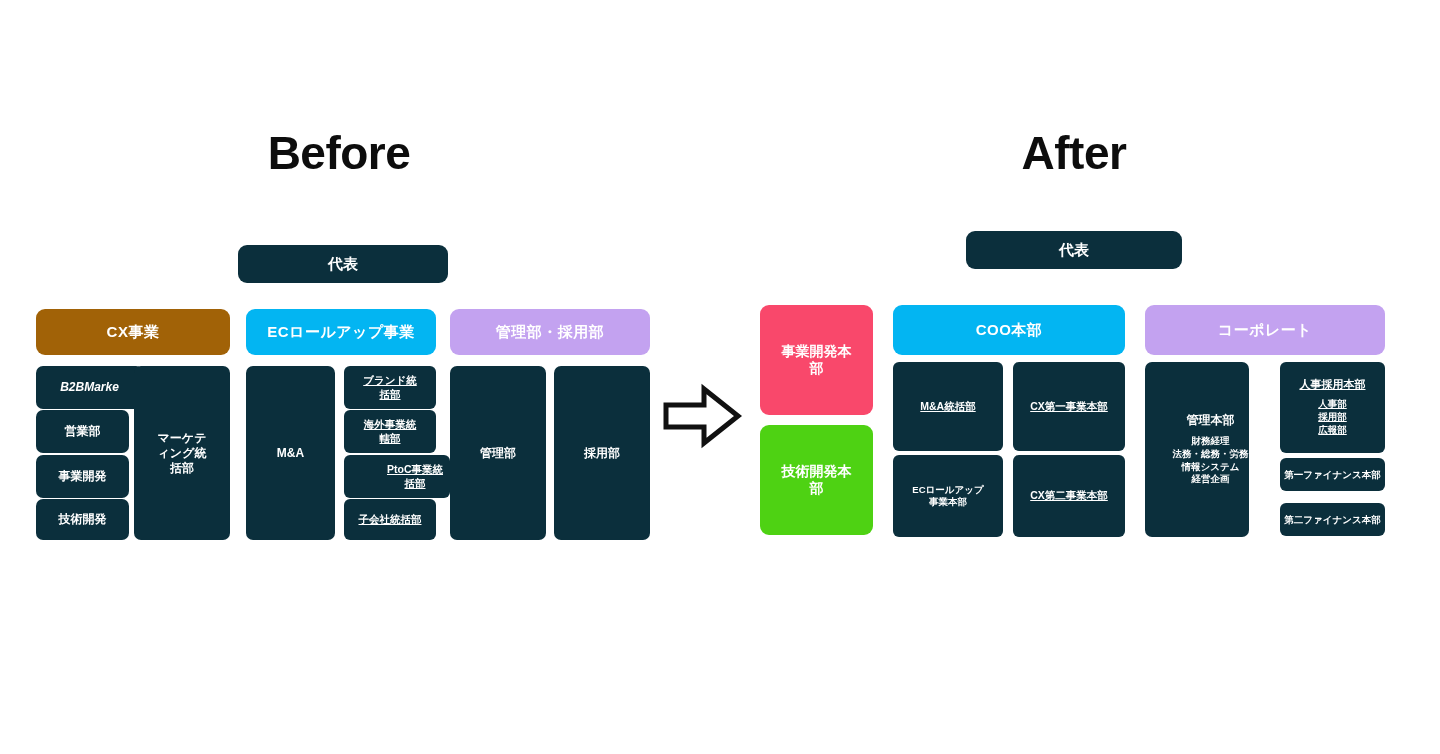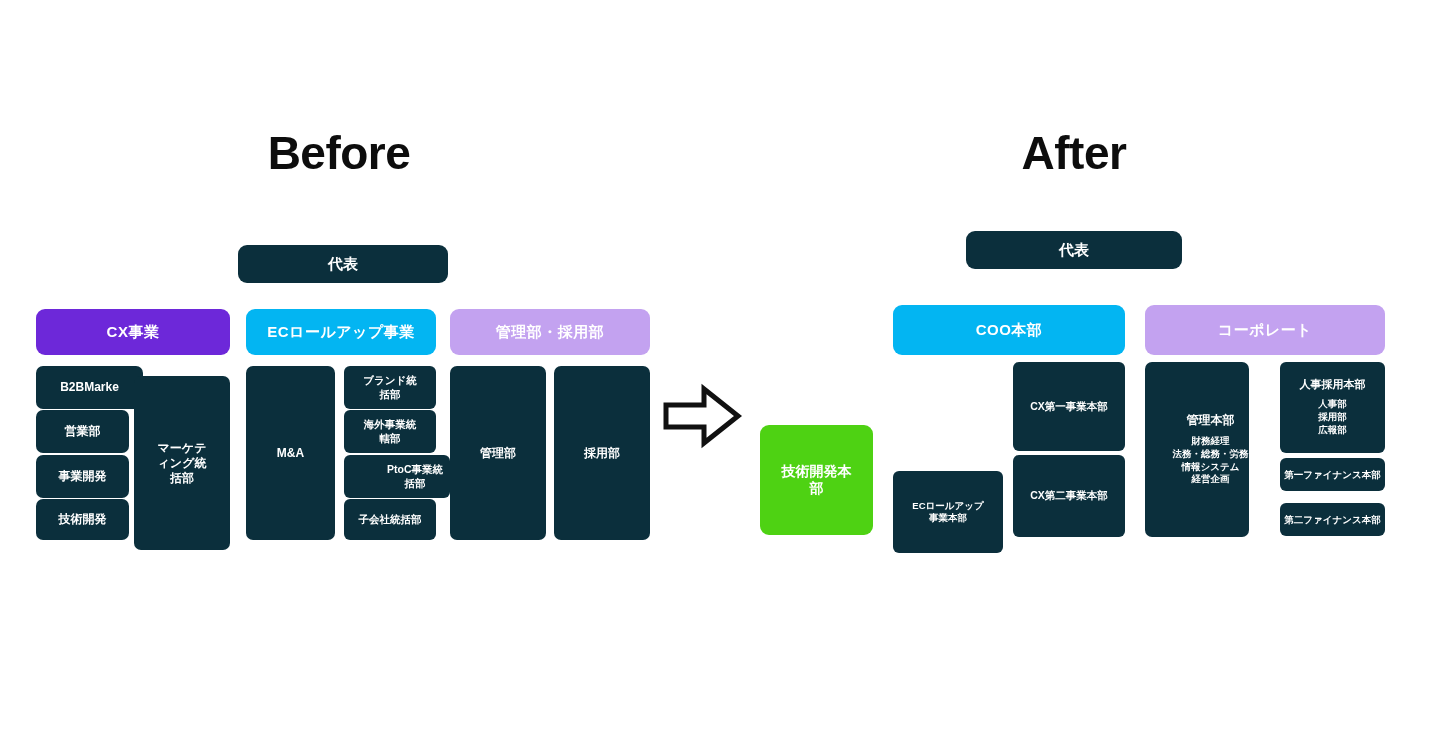--- a/index.html
+++ b/index.html
@@ -42,21 +42,21 @@
     justify-content: center;
     text-align: center;
     border-radius: 8px;
     color: #ffffff;
     font-weight: 700;
     line-height: 1.25;
     padding: 2px 4px;
     overflow: hidden;
   }
   .dark   { background: #0b2f3c; }
-  .yellow { background: #6d28d9; }
+  .yellow { background: #a16207; }
   .cyan   { background: #03b5f2; }
   .purple { background: #c3a2f0; }
   .pink   { background: #f9486b; }
   .green  { background: #4ed213; }
 
   .node.head {
     border-radius: 9px;
     font-size: 15px;
     letter-spacing: 0.5px;
   }
@@ -64,20 +64,21 @@
     border-radius: 9px;
     font-size: 15px;
   }
   .node.leaf {
     border-radius: 7px;
     font-size: 12px;
   }
   .node.leaf-sm {
     border-radius: 6px;
     font-size: 10.5px;
+    text-decoration: underline;
   }
   .node.leaf-xs {
     border-radius: 6px;
     font-size: 9.5px;
   }
   .node.big {
     border-radius: 9px;
     font-size: 14px;
   }
 
@@ -113,26 +114,26 @@
 <body>
 
 <div class="stage">
 
   <div class="section-title" id="title-before">Before</div>
 
   <div class="node dark ceo" style="left:238px; top:245px; width:210px; height:38px;">代表</div>
 
   <div class="node yellow head" style="left:36px; top:309px; width:194px; height:46px;">CX事業</div>
 
-  <div class="node dark leaf" style="left:36px; top:366px; width:107px; height:43px;">B2BMarke</div>
+  <div class="node dark leaf" style="left:36px; top:366px; width:107px; height:43px;font-style:italic;">B2BMarke</div>
   <div class="node dark leaf" style="left:36px; top:410px; width:93px; height:43px;">営業部</div>
   <div class="node dark leaf" style="left:36px; top:455px; width:93px; height:43px;">事業開発</div>
   <div class="node dark leaf" style="left:36px; top:499px; width:93px; height:41px;">技術開発</div>
 
-  <div class="node dark leaf" style="left:134px; top:376px; width:96px; height:174px;">
+  <div class="node dark leaf" style="left:134px; top:366px; width:96px; height:174px;">
     <span style="display:block; max-width:60px;">マーケティング統括部</span>
   </div>
 
   <div class="node cyan head" style="left:246px; top:309px; width:190px; height:46px;text-align:center;">ECロールアップ事業</div>
 
   <div class="node dark leaf" style="left:246px; top:366px; width:89px; height:174px;">M&amp;A</div>
 
   <div class="node dark leaf-sm" style="left:344px; top:366px; width:92px; height:43px;">
     <span style="display:block; max-width:62px;">ブランド統括部</span>
   </div>
@@ -150,30 +151,34 @@
   <div class="node dark leaf" style="left:554px; top:366px; width:96px; height:174px;">採用部</div>
 
   <svg id="transition-arrow" viewBox="0 0 84 68">
     <polygon points="6,23 44,23 44,7 78,34 44,61 44,45 6,45" fill="#ffffff" stroke="#111111" stroke-width="5" stroke-linejoin="miter"></polygon>
   </svg>
 
   <div class="section-title" id="title-after">After</div>
 
   <div class="node dark ceo" style="left:966px; top:231px; width:216px; height:38px;">代表</div>
 
+  <div class="node pink big" style="left:760px; top:305px; width:113px; height:110px;">
+    <span style="display:block; max-width:76px;">事業開発本部</span>
+  </div>
   <div class="node green big" style="left:760px; top:425px; width:113px; height:110px;">
     <span style="display:block; max-width:76px;">技術開発本部</span>
   </div>
 
   <div class="node cyan head" style="left:893px; top:305px; width:232px; height:50px;">COO本部</div>
 
+  <div class="node dark leaf-sm" style="left:893px; top:362px; width:110px; height:89px;">M&amp;A統括部</div>
   <div class="node dark leaf-sm" style="left:1013px; top:362px; width:112px; height:89px;">
     <span style="display:block; max-width:78px;">CX第一事業本部</span>
   </div>
-  <div class="node dark leaf-xs" style="left:893px; top:455px; width:110px; height:82px;margin-top:16px;">
+  <div class="node dark leaf-xs" style="left:893px; top:455px; width:110px; height:82px;">
     <span style="display:block; max-width:80px;">ECロールアップ事業本部</span>
   </div>
   <div class="node dark leaf-sm" style="left:1013px; top:455px; width:112px; height:82px;">
     <span style="display:block; max-width:78px;">CX第二事業本部</span>
   </div>
 
   <div class="node purple head" style="left:1145px; top:305px; width:240px; height:50px;">コーポレート</div>
 
   <div class="node dark leaf" style="left:1145px; top:362px; width:104px; height:175px;padding-left:31px;">
     <div class="stack">

